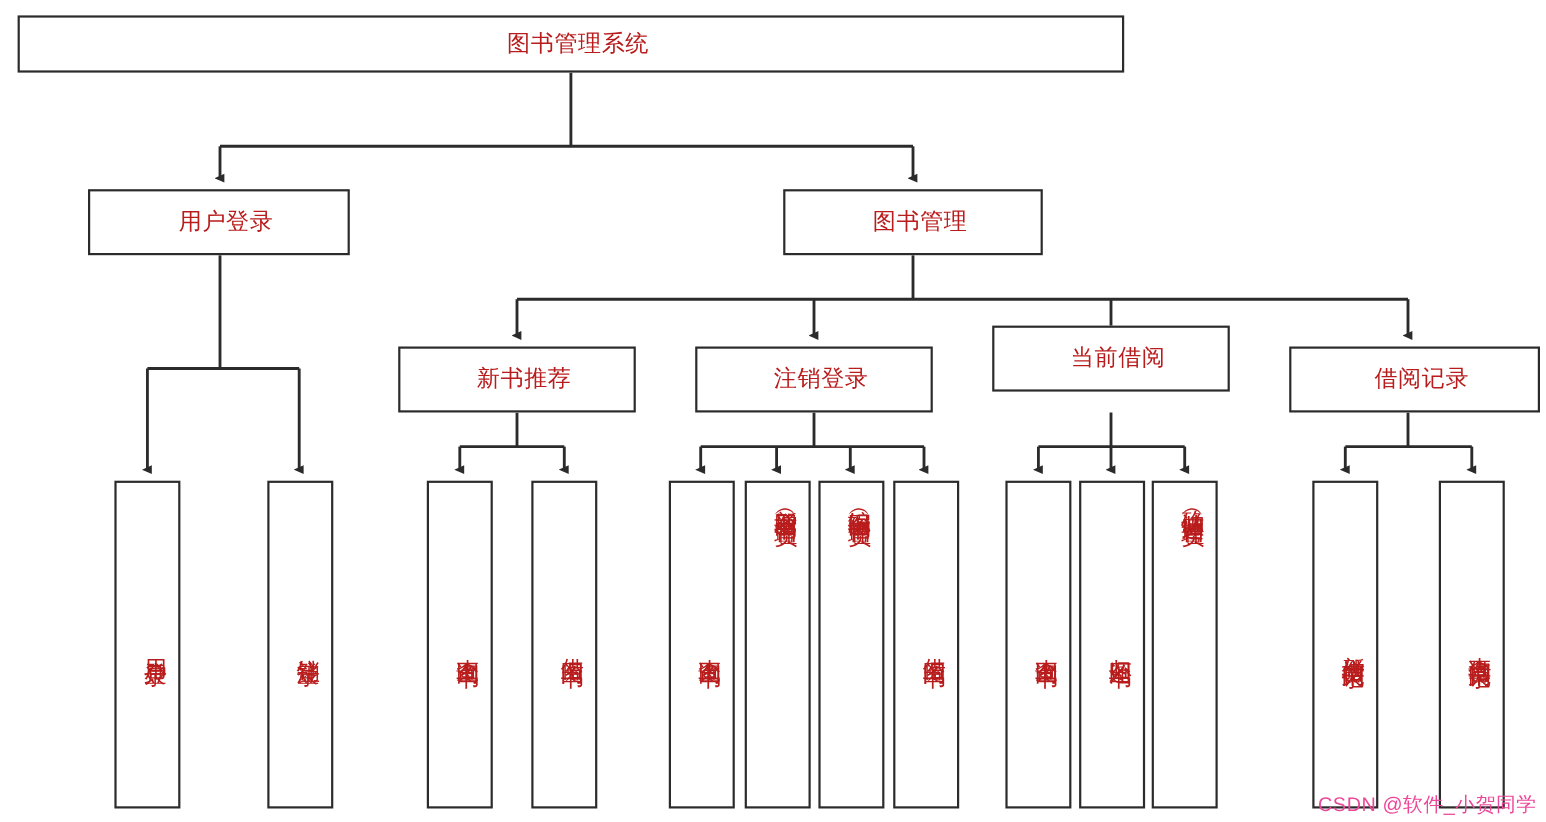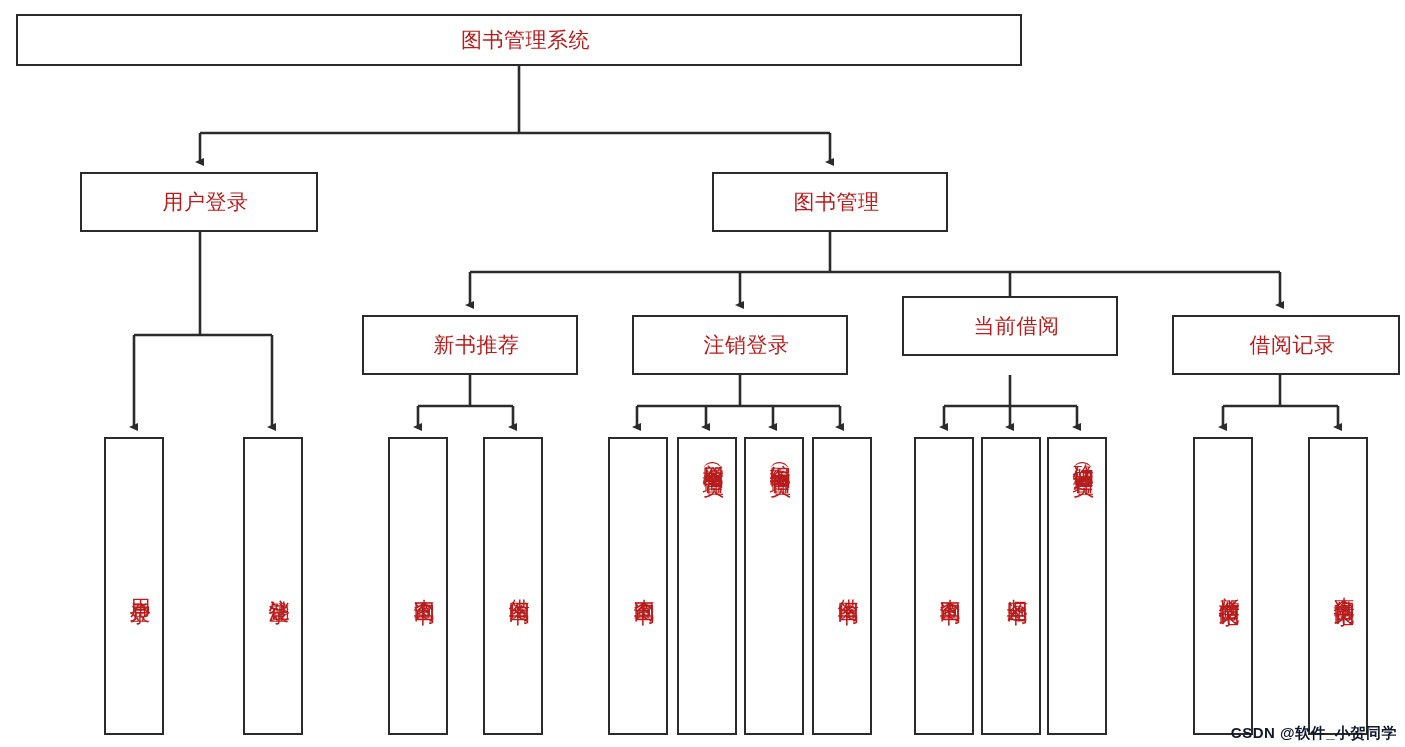--- a/index.html
+++ b/index.html
@@ -56,25 +56,24 @@
     text-align: left;
   }
   .node.vertical.centered {
     align-items: center;
     padding-top: 0;
   }
   #watermark {
     position: absolute;
     right: 8px;
     bottom: 4px;
-    font-size: 15px;
-    color: #0f172a;
+    font-size: 18px;
+    color: #ec4899;
     white-space: nowrap;
     letter-spacing: 0.5px;
-    font-weight: bold;
   }
 </style>
 </head>
 <body>
 
 <div id="canvas">
 
   <svg class="edges" viewBox="0 0 1405 747" xmlns="http://www.w3.org/2000/svg">
     <defs>
       <marker id="arrow" markerWidth="10" markerHeight="10" refX="5" refY="5" orient="auto" markerUnits="userSpaceOnUse">

